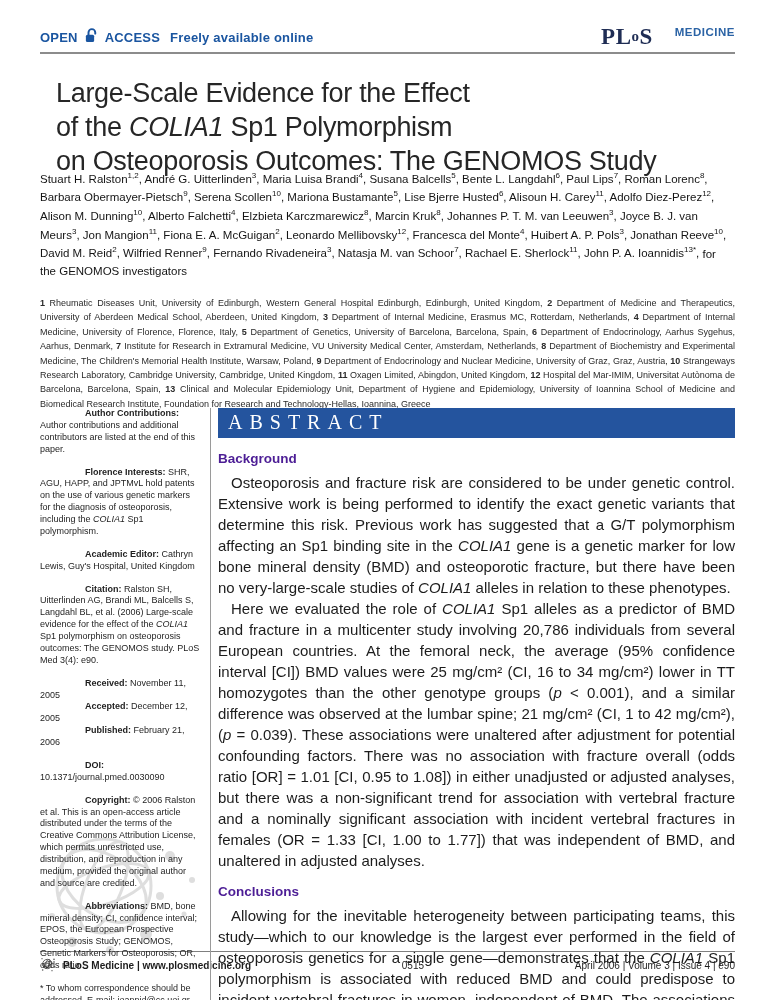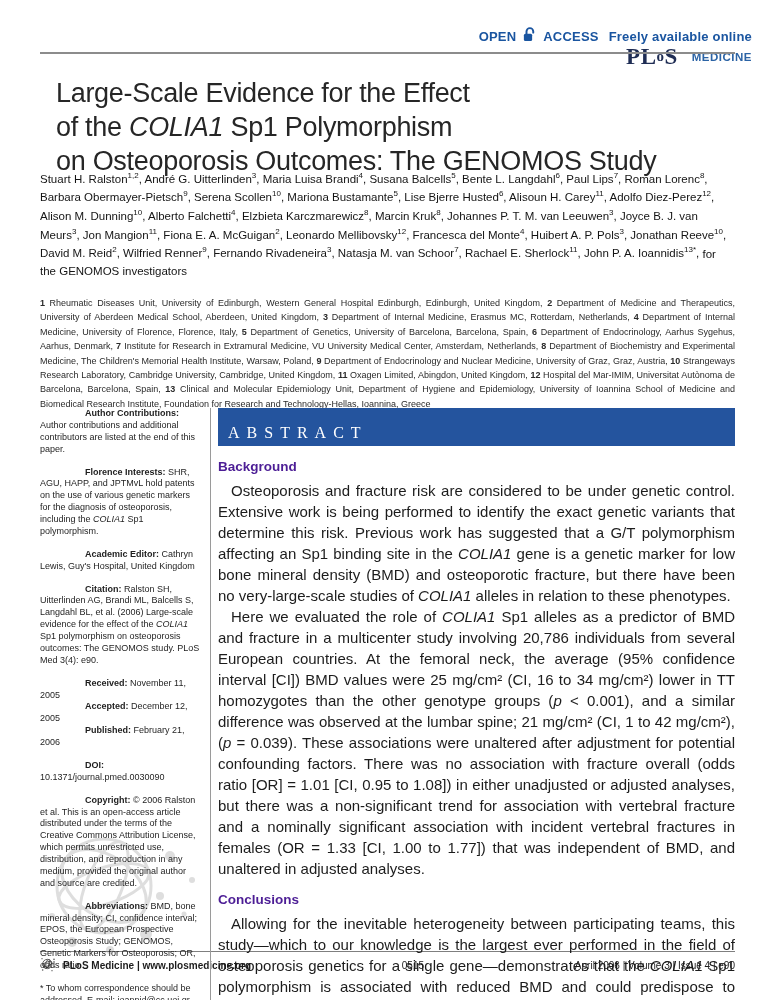--- a/index.html
+++ b/index.html
@@ -6,30 +6,30 @@
   .page{
     position:relative;
     width:759px;height:1000px;
     background:#ffffff;
     font-family:"Liberation Sans","DejaVu Sans",sans-serif;
     color:#222;
     overflow:hidden;
   }
   
   .topbar{
-    position:absolute;left:40px;right:7px;top:26px;
-    display:flex;justify-content:space-between;align-items:flex-end;flex-direction:column;
+    position:absolute;left:40px;right:24px;top:26px;
+    display:flex;justify-content:space-between;align-items:flex-end;
   }
   .open-access{
     display:flex;align-items:center;gap:4px;
     color:#1a55a0;font-weight:bold;font-size:13px;letter-spacing:.2px;
   }
   .open-access .freely{margin-left:6px;}
   .lock-icon{display:inline-block;margin:0 2px;}
-  .logo{display:flex;align-items:center;gap:14px;}
+  .logo{display:flex;align-items:flex-start;gap:22px;}
   .logo .plos{
     font-family:"Liberation Serif","DejaVu Serif",serif;
     color:#1f2d54;font-weight:bold;font-size:23px;line-height:20px;letter-spacing:.5px;
   }
   .logo .small-o{font-size:15px;vertical-align:3px;}
   .logo .journal{
     color:#2b63a5;font-weight:bold;font-size:11.5px;letter-spacing:.5px;
   }
   .top-rule{
     position:absolute;left:40px;right:24px;top:52px;
@@ -63,22 +63,22 @@
   }
   .side-block{margin-bottom:11px;}
   .side-label{font-weight:bold;margin-left:45px;}
   .main-col{
     flex:1;border-left:1px solid #9a9a9a;padding-left:7px;
     position:relative;z-index:1;
   }
   .abstract-bar{
     background:#24549e;color:#ffffff;
     font-family:"Liberation Serif","DejaVu Serif",serif;
-    font-size:16px;letter-spacing:7px;
-    padding:16px 0 4px 10px;
+    font-size:20px;letter-spacing:7px;
+    padding:3px 0 4px 10px;
   }
   .section-heading{
     color:#4c1d95;font-weight:bold;font-size:13.5px;
     margin:13px 0 6px 0;
   }
   .section-text{
     font-size:15px;line-height:1.4;text-align:justify;
     color:#1c1c1c;margin:0;text-indent:13px;
   }
   

